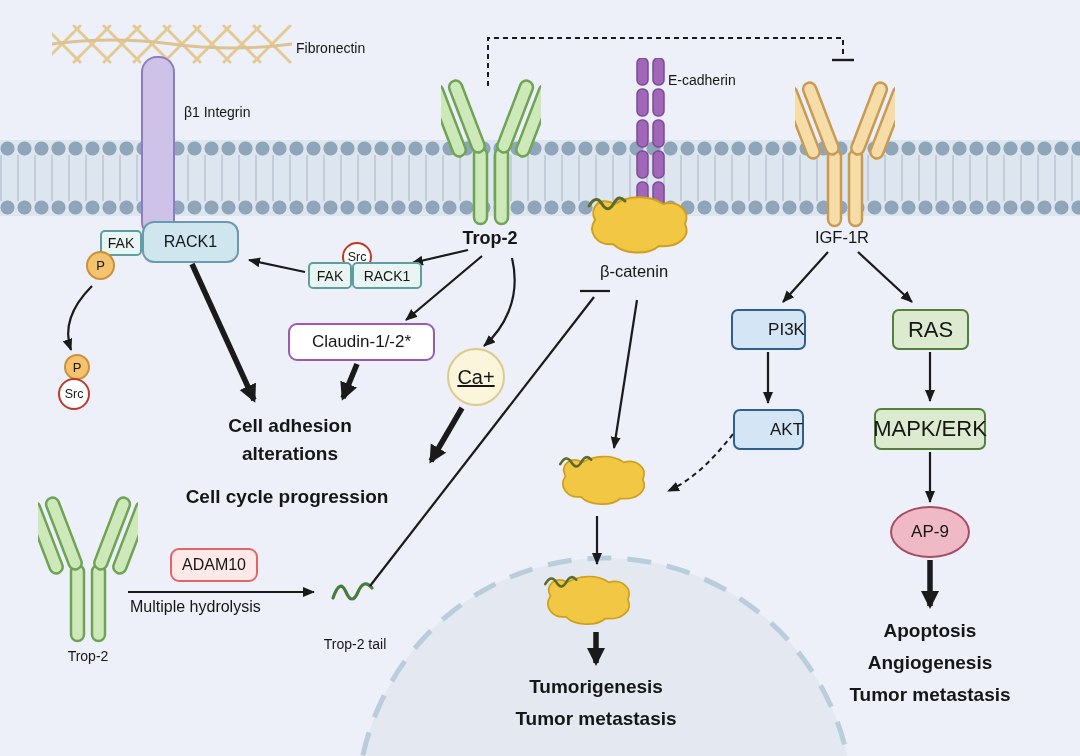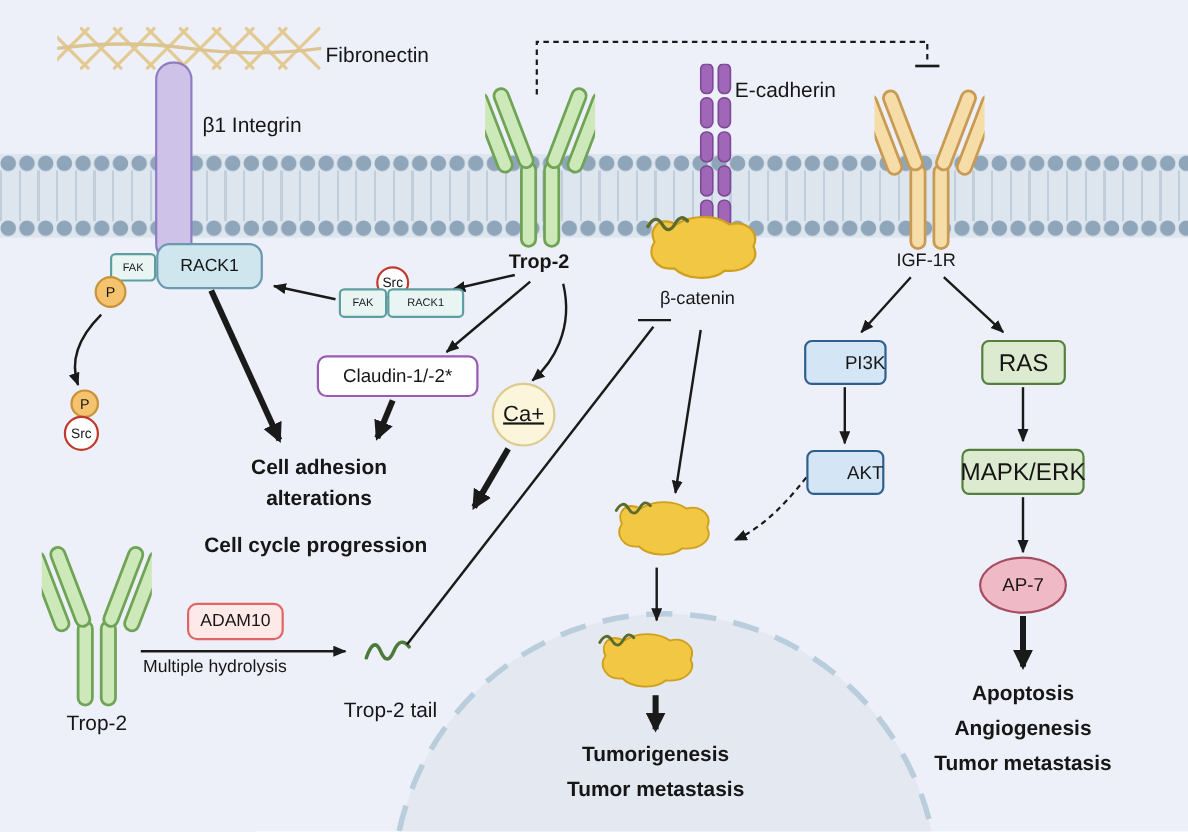--- a/index.html
+++ b/index.html
@@ -14,27 +14,27 @@
     background:repeating-linear-gradient(90deg,#b3c1d1 0 2px,rgba(0,0,0,0) 2px 17px);opacity:.65;}
   .membrane .row{position:absolute;left:0;width:100%;height:15px;
     background-image:radial-gradient(circle at 7.5px 7.5px,#8fa5ba 6.6px,rgba(0,0,0,0) 7.4px);
     background-size:17px 15px;}
   .membrane .row.top{top:1px}
   .membrane .row.bottom{bottom:1px}
   
   .node{position:absolute;display:flex;align-items:center;justify-content:center;
     text-align:center;box-sizing:border-box;z-index:4;font-size:16px;}
   .circle{border-radius:50%;}
-  .lbl{position:absolute;z-index:5;white-space:nowrap;font-size:19px;}
+  .lbl{position:absolute;z-index:5;white-space:nowrap;font-size:14px;}
   .lbl.center{transform:translateX(-50%);text-align:center;}
   .bold{font-weight:bold;}
   .wrap{white-space:normal;}
   
   .integrin{left:141px;top:56px;width:30px;height:178px;background:#cfc2e9;border:2px solid #8e7cc3;border-radius:16px;z-index:2;}
-  .box-fak{background:#e9f5f2;border:2px solid #5f9ea0;border-radius:5px;font-size:10px;}
+  .box-fak{background:#e9f5f2;border:2px solid #5f9ea0;border-radius:5px;font-size:14px;}
   .box-rack{background:#cfe6ef;border:2px solid #6b9ab0;border-radius:12px;}
   .circ-p{background:#f5c36d;border:2px solid #c8923c;font-size:13px;}
   .circ-src{background:#ffffff;border:2px solid #c0392b;font-size:12.5px;}
   .box-claudin{background:#ffffff;border:2.2px solid #9b59b6;border-radius:9px;font-size:17px;}
   .circ-ca{background:#fbf5dc;border:2px solid #ddca8e;font-size:20px;text-decoration:underline;}
   .box-blue{background:#d4e6f5;border:2.2px solid #2f5f8f;border-radius:7px;font-size:17px;padding-left:36px;}
   .box-green{background:#dcead0;border:2.2px solid #55803c;border-radius:7px;font-size:22px;}
   .oval-ap1{background:#f0b9c6;border:2.2px solid #a64d62;border-radius:50%;font-size:17px;}
   .box-adam{background:#fde9e7;border:2px solid #e06666;border-radius:9px;font-size:16px;}
   svg.layer{position:absolute;z-index:2;}
@@ -227,21 +227,21 @@
   <div class="node box-blue" style="left:733px;top:409px;width:71px;height:41px">
       <span>AKT</span>
     </div>
   <div class="node box-green" style="left:892px;top:309px;width:77px;height:41px">
       <span>RAS</span>
     </div>
   <div class="node box-green" style="left:874px;top:408px;width:112px;height:42px">
       <span>MAPK/ERK</span>
     </div>
   <div class="node oval-ap1" style="left:890px;top:506px;width:80px;height:52px">
-      <span>AP-7</span>
+      <span>AP-9</span>
     </div>
 
   <div class="node box-adam" style="left:170px;top:548px;width:88px;height:34px">
       <span>ADAM10</span>
     </div>
 
   <div class="lbl" style="left:296px;top:40px">Fibronectin</div>
   <div class="lbl" style="left:184px;top:104px">β1 Integrin</div>
   <div class="lbl center bold" style="left:490px;top:228px;font-size:18px">Trop-2</div>
   <div class="lbl" style="left:668px;top:72px">E-cadherin</div>

